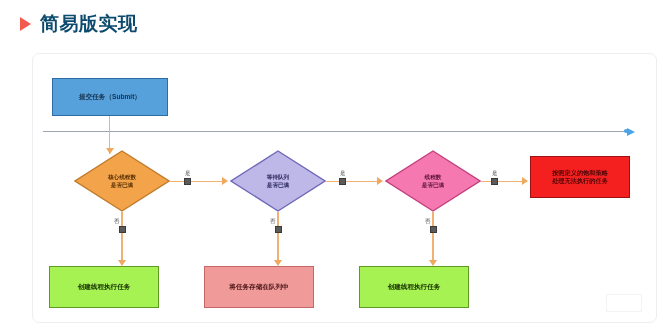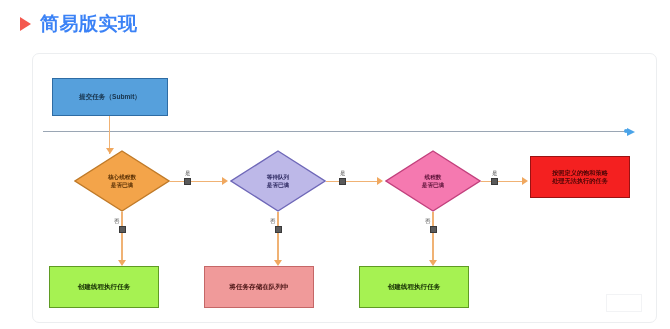--- a/index.html
+++ b/index.html
@@ -15,21 +15,21 @@
     position:absolute;left:0;top:0;width:670px;height:48px;
     display:flex;align-items:center;
   }
   #bullet{
     width:0;height:0;margin-left:20px;margin-right:9px;
     border-left:11px solid #f4594f;
     border-top:7px solid transparent;
     border-bottom:7px solid transparent;
   }
   #heading-text{
-    font-size:19px;font-weight:bold;color:#3b82f6;letter-spacing:.5px;
+    font-size:19px;font-weight:bold;color:#0c4a6e;letter-spacing:.5px;
   }
   
   #canvas{
     position:absolute;left:32px;top:53px;
     width:623px;height:268px;
     background:#ffffff;
     border:1px solid #eceef0;
     border-radius:7px;
     overflow:hidden;
   }

